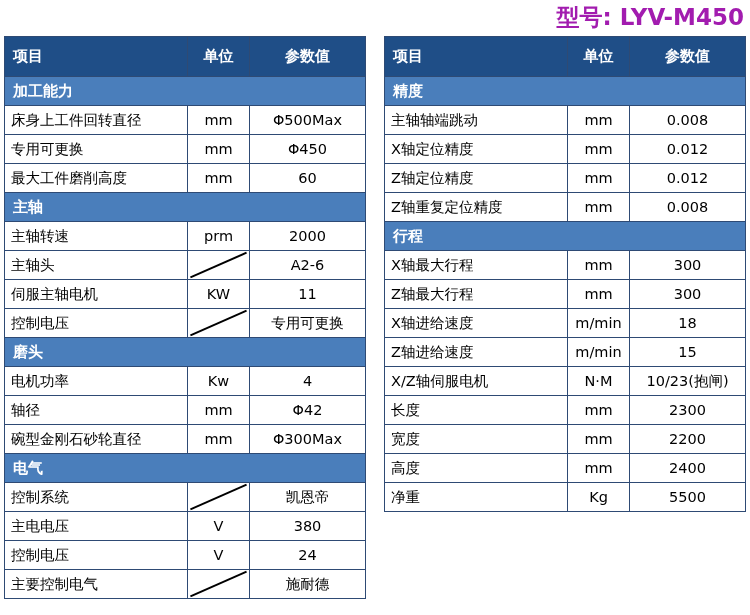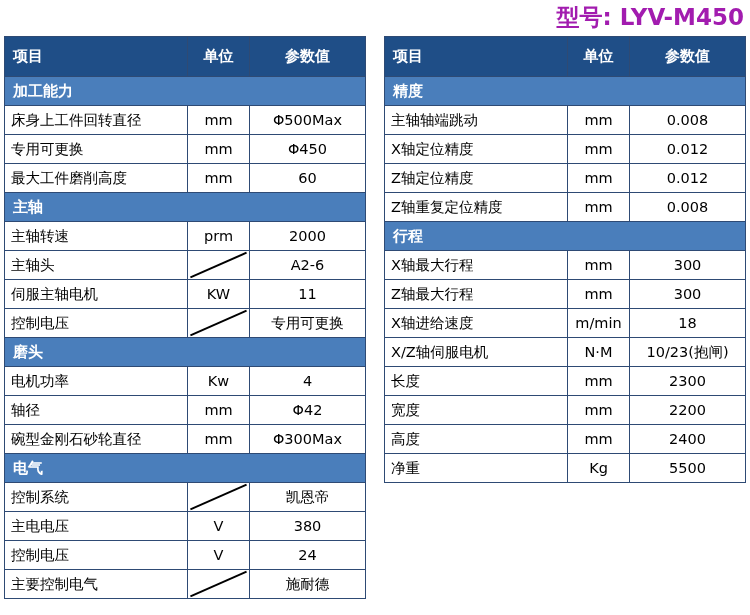--- a/index.html
+++ b/index.html
@@ -267,20 +267,25 @@
               <td class="item">Z轴最大行程</td>
               <td class="unit">mm</td>
               <td class="val">300</td>
             </tr>
             <tr>
               <td class="item">X轴进给速度</td>
               <td class="unit">m/min</td>
               <td class="val">18</td>
             </tr>
             <tr>
+              <td class="item">Z轴进给速度</td>
+              <td class="unit">m/min</td>
+              <td class="val">15</td>
+            </tr>
+            <tr>
               <td class="item">X/Z轴伺服电机</td>
               <td class="unit">N·M</td>
               <td class="val">10/23(抱闸)</td>
             </tr>
             <tr>
               <td class="item">长度</td>
               <td class="unit">mm</td>
               <td class="val">2300</td>
             </tr>
             <tr>

